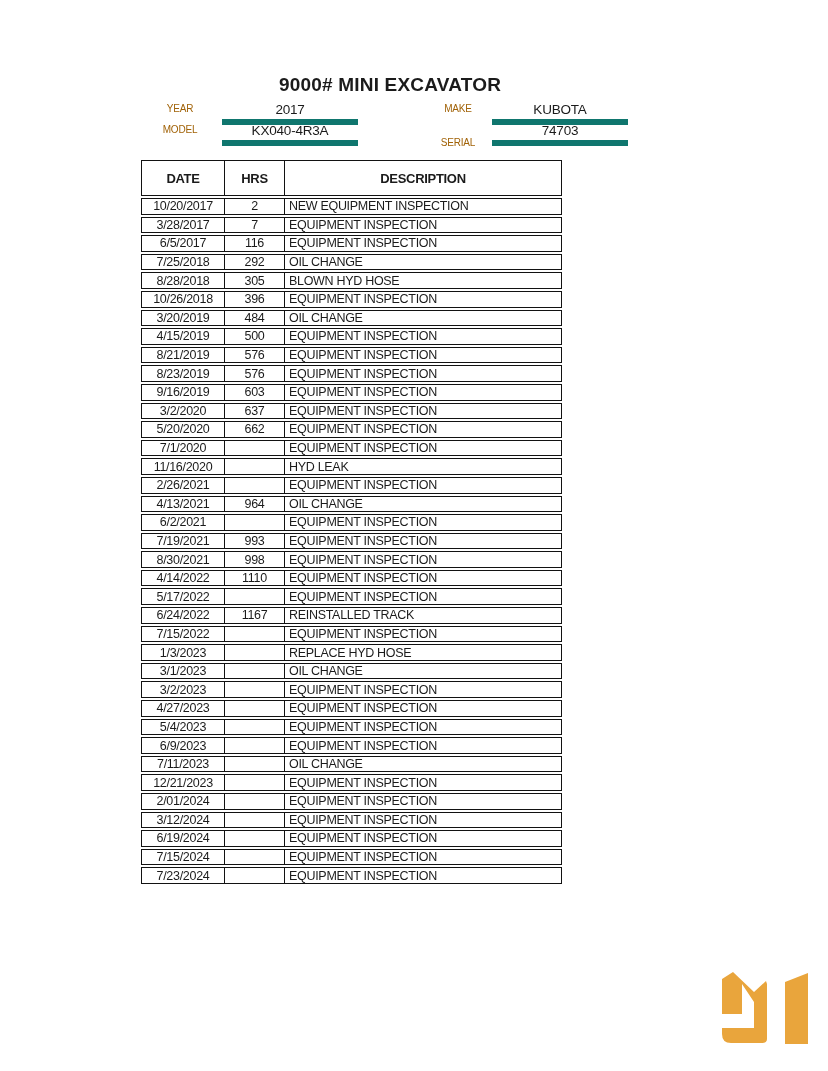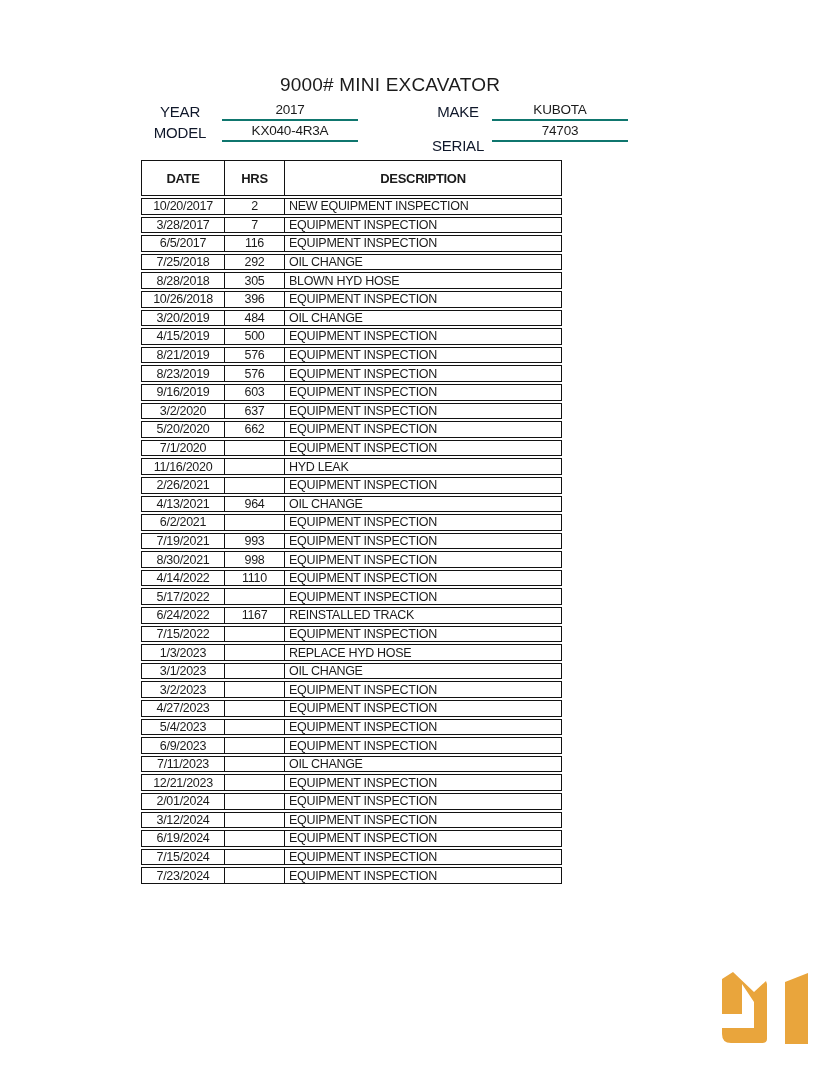--- a/index.html
+++ b/index.html
@@ -7,31 +7,31 @@
     position:relative;
     width:828px; height:1071px;
     background:#ffffff;
     font-family:"Liberation Sans", sans-serif;
     color:#1c1c1c;
     overflow:hidden;
   }
   .doc-title {
     position:absolute; top:74px; left:140px; width:500px;
     text-align:center;
-    font-size:19px; font-weight:normal; letter-spacing:0.2px;
+    font-size:19px; font-weight:bold; letter-spacing:0.2px;
     color:#1b1b1b;
   }
   .field-label {
-    position:absolute; font-size:15px; letter-spacing:-0.2px;
-    text-align:center; color:#0f172a;
+    position:absolute; font-size:10px; letter-spacing:-0.2px;
+    text-align:center; color:#a16207;
   }
   .field-value {
     position:absolute; font-size:13.5px; letter-spacing:-0.2px;
     text-align:center; color:#1b1b1b;
-    border-bottom:2px solid #0f766e;
+    border-bottom:6px solid #0f766e;
     height:17px; line-height:15px;
   }
   .lbl-year   { top:103px; left:148px; width:64px; }
   .lbl-model  { top:124px; left:148px; width:64px; }
   .lbl-make   { top:103px; left:428px; width:60px; }
   .lbl-serial { top:124px; left:428px; width:60px;margin-top:13px; }
   .val-year   { top:102px; left:222px; width:136px; }
   .val-model  { top:123px; left:222px; width:136px; }
   .val-make   { top:102px; left:492px; width:136px; }
   .val-serial { top:123px; left:492px; width:136px; }

